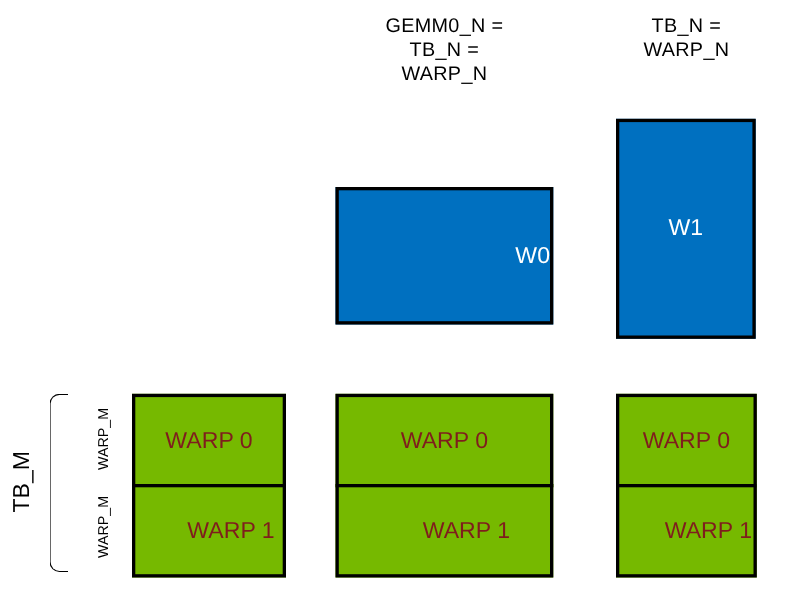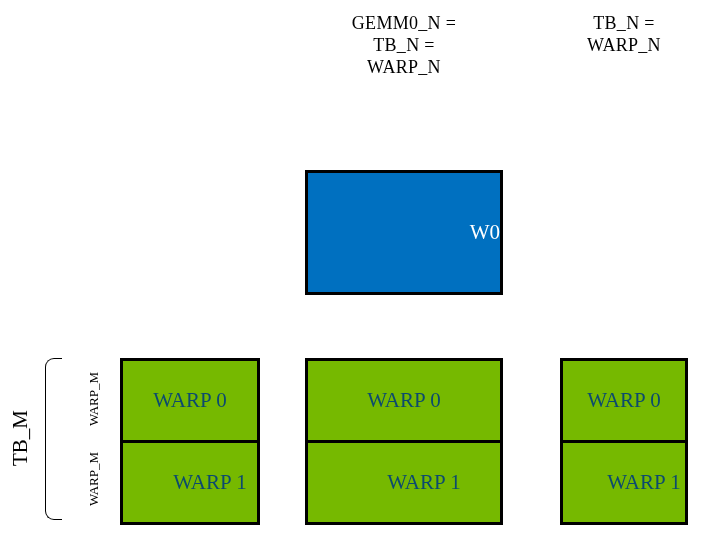--- a/index.html
+++ b/index.html
@@ -2,21 +2,21 @@
 <html><head>
 <meta charset="utf-8">
 <style>
   html, body { margin: 0; padding: 0; background: #ffffff; }
   #canvas {
     position: relative;
     width: 720px;
     height: 540px;
     background: #ffffff;
     overflow: hidden;
-    font-family: Liberation Serif, serif;
+    font-family: Liberation Sans, sans-serif;
   }
 
   
   .top-label {
     position: absolute;
     text-align: center;
     font-size: 18px;
     line-height: 22px;
     color: #000000;
     letter-spacing: 0.3px;
@@ -46,21 +46,21 @@
   #warp-col-1 { left: 305px; width: 198px; }
   #warp-col-2 { left: 560px; width: 128px; }
   .warp-cell {
     height: 85px;
     background: #76b900;
     border: 3px solid #000000;
     box-sizing: border-box;
     display: flex;
     align-items: center;
     justify-content: center;
-    color: #0c4a6e;
+    color: #7f1d1d;
     font-size: 21px;
   }
   .warp-cell + .warp-cell { margin-top: -3px; padding-left: 40px; }
 
   
   .rot-label {
     position: absolute;
     transform: translate(-50%, -50%) rotate(-90deg);
     white-space: nowrap;
     color: #000000;
@@ -93,20 +93,23 @@
     <span>WARP_N</span>
   </div>
   <div class="top-label" id="top-label-1">
     <span>TB_N =</span>
     <span>WARP_N</span>
   </div>
 
   <div class="blue-box" id="w0-box">
     <span>W0</span>
   </div>
+  <div class="blue-box" id="w1-box">
+    <span>W1</span>
+  </div>
 
   <div class="rot-label" id="tbm-label">TB_M</div>
   <div id="tbm-bracket"></div>
   <div class="rot-label warpm-label" id="warpm-label-0">WARP_M</div>
   <div class="rot-label warpm-label" id="warpm-label-1">WARP_M</div>
 
   <div class="warp-col" id="warp-col-0">
     <div class="warp-cell">
       <span>WARP 0</span>
     </div>

